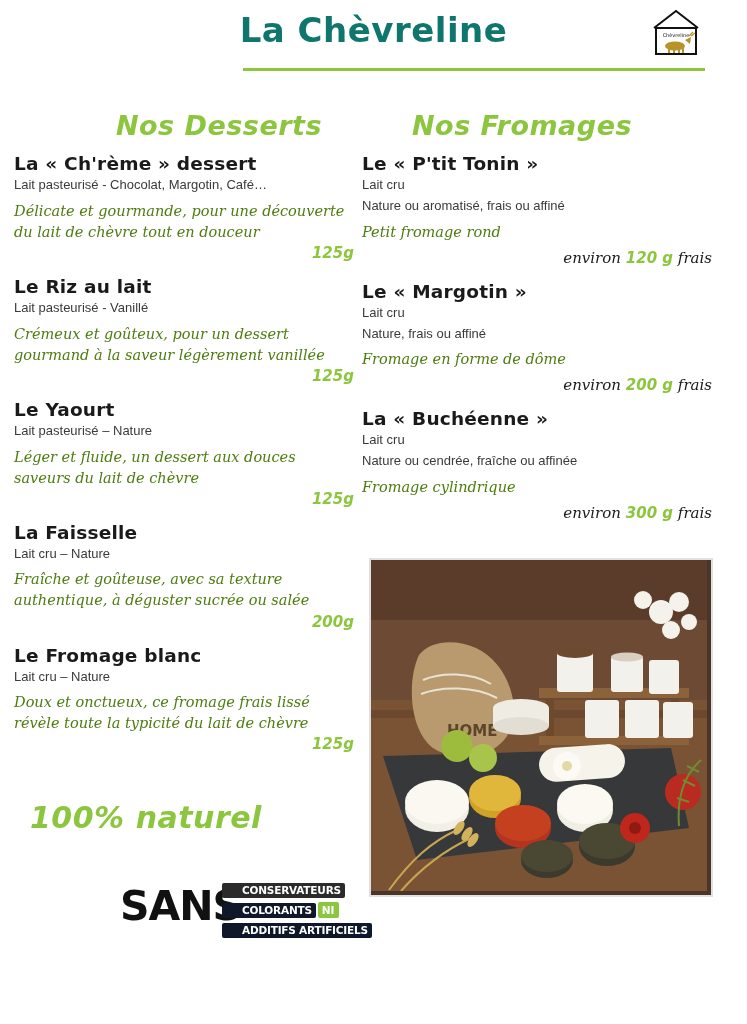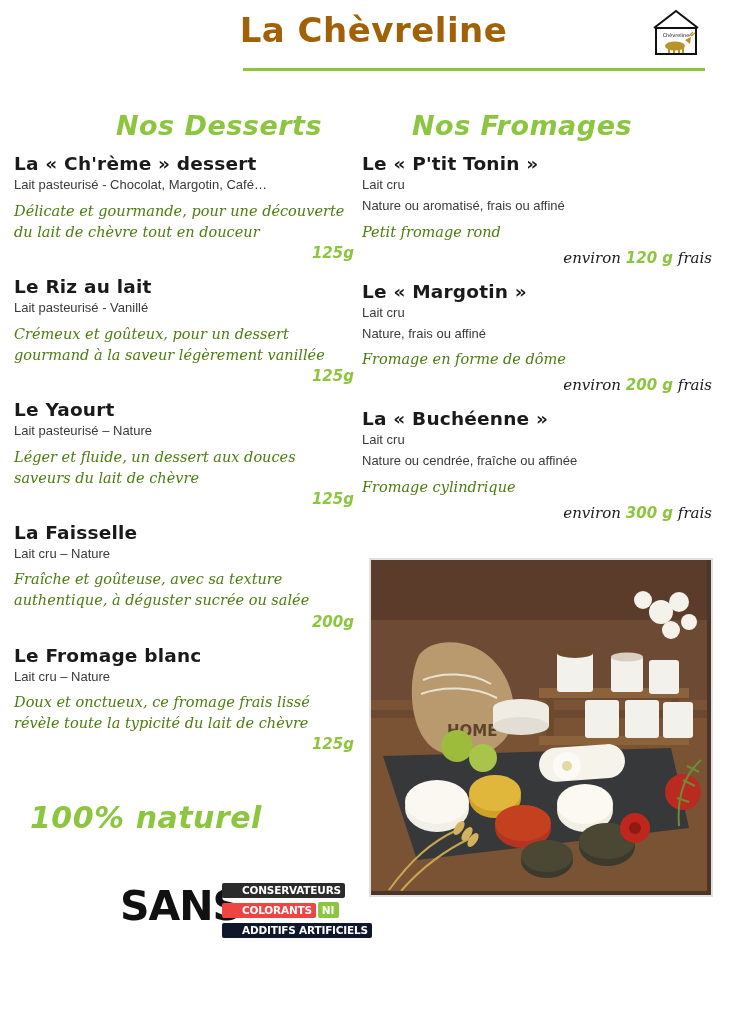--- a/index.html
+++ b/index.html
@@ -31,21 +31,21 @@
   }
   .brand-title {
     position: absolute;
     top: 10px;
     left: 0;
     width: 747px;
     text-align: center;
     font-family: "DejaVu Sans", sans-serif;
     font-size: 34px;
     font-weight: bold;
-    color: #a16207;
+    color: #0f766e;
     letter-spacing: 0.5px;
   }
   .logo {
     position: absolute;
     top: 6px;
     left: 648px;
     width: 56px;
     height: 52px;
   }
   .logo svg { display: block; }
@@ -170,21 +170,21 @@
     font-family: "DejaVu Sans", sans-serif;
     font-weight: bold;
     font-size: 10.5px;
     padding: 2px 4px 2px 20px;
     border-radius: 2px;
     margin-bottom: 2px;
     letter-spacing: -0.2px;
     line-height: 1.05;
   }
   .tag-dark { background: #2b2b2b; }
-  .tag-green { background: #ef4444; }
+  .tag-green { background: #0f172a; }
   .tag-teal { background: #0f172a; }
   .tag-row { white-space: nowrap; }
   .tag-ni {
     display: inline-block;
     color: #fff;
     background: #8cc63e;
     font-family: "DejaVu Sans", sans-serif;
     font-weight: bold;
     font-size: 10.5px;
     padding: 2px 4px;

